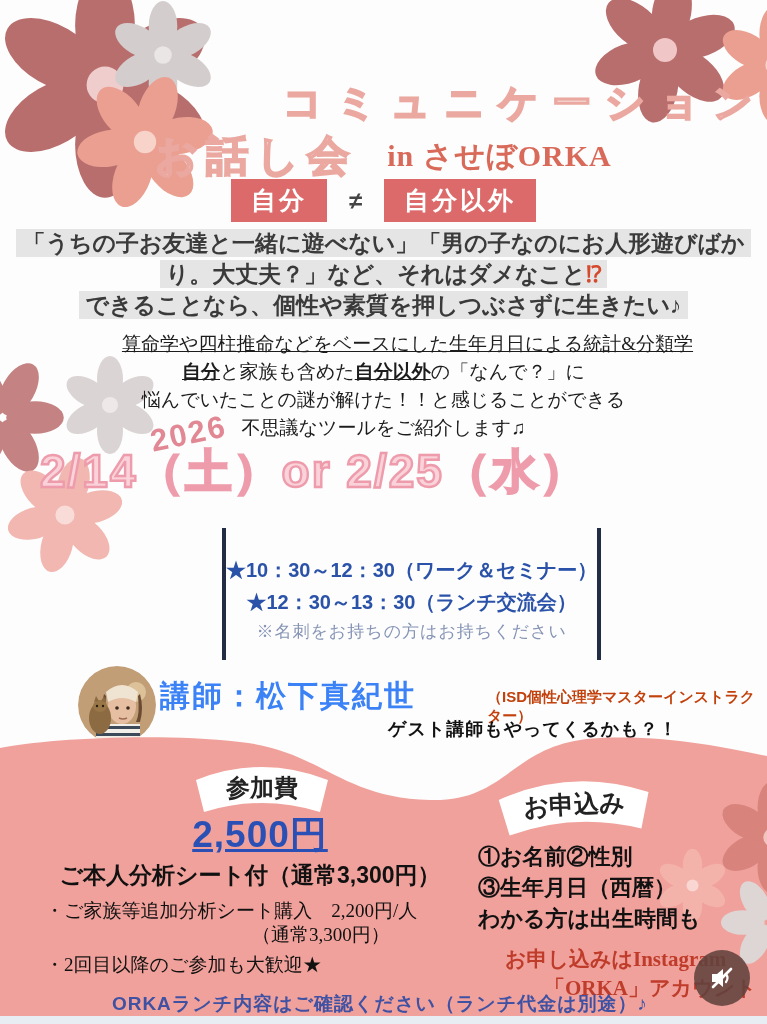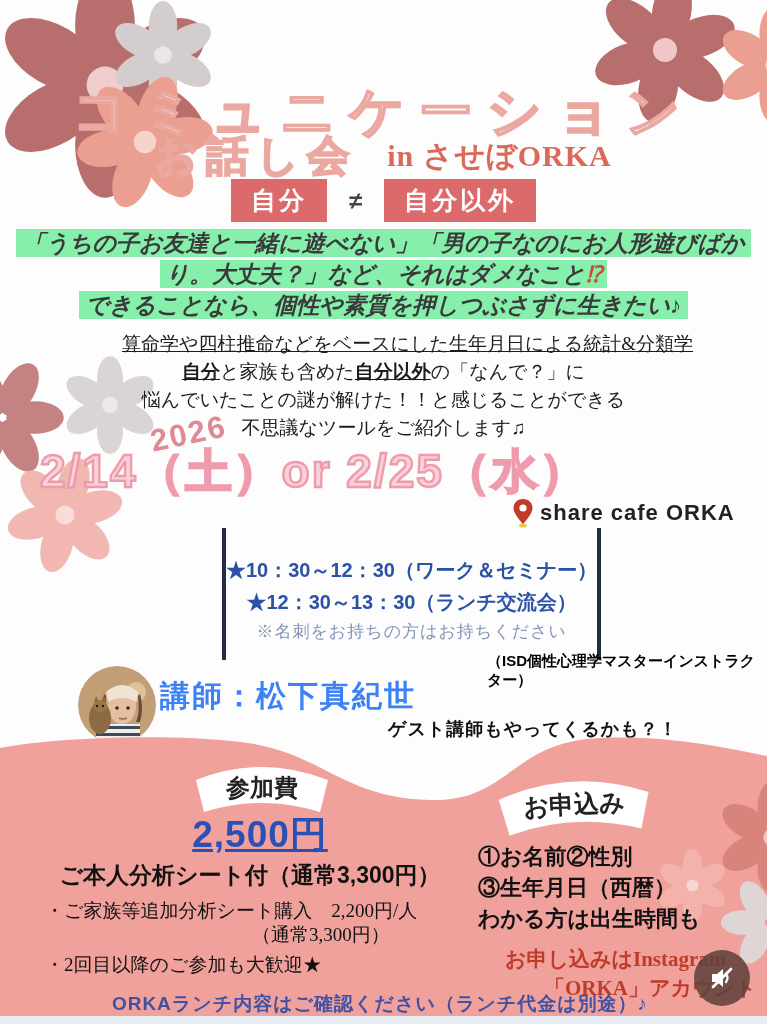--- a/index.html
+++ b/index.html
@@ -6,40 +6,40 @@
   html,body { width:767px; height:1024px; }
   body { font-family:"Liberation Sans", sans-serif; background:#fff; }
   .page { position:relative; width:767px; height:1024px; background:#fdfdfd; overflow:hidden; }
 
   .flower { position:absolute; pointer-events:none; }
 
   
   .title1 { position:absolute; top:32px; left:0; width:100%; text-align:center;
             font-size:29px; font-weight:bold; letter-spacing:3px;
             color:#fbeeec; -webkit-text-stroke:1.6px #e7978f; }
-  .title2 { position:absolute; top:76px; left:0; width:100%; text-align:center;
-            font-size:54px; font-weight:bold; letter-spacing:14px;
+  .title2 { position:absolute; top:76px; left:0; width:100%; text-align:right;
+            font-size:39px; font-weight:bold; letter-spacing:14px;
             color:#ffffff; -webkit-text-stroke:2px #eba8a0; }
   .title3-row { position:absolute; top:128px; left:0; width:100%; text-align:center;font-family:Liberation Serif, serif; }
   .title3 { display:inline-block; font-size:42px; font-weight:bold; letter-spacing:8px;
             color:#ffffff; -webkit-text-stroke:2px #eba8a0; margin-right:30px; }
   .title3-suffix { display:inline-block; font-size:30px; font-weight:bold; color:#d96a5a;
             letter-spacing:1px; transform:translateY(-4px); }
 
   
   .compare { position:absolute; top:179px; left:0; width:100%; display:flex;
              justify-content:center; align-items:center; gap:22px; }
   .compare .box { background:#dc6a6a; color:#fff; font-size:25px; font-weight:bold;
                   padding:5px 20px; letter-spacing:3px; }
   .compare .neq { font-size:24px; font-weight:bold; color:#444; }
 
   
   .highlight { position:absolute; top:228px; left:0; width:100%; text-align:center;
                font-size:23px; color:#3a3a3a; font-weight:bold; line-height:31px; }
-  .highlight .bg { background:#86efac; padding:1px 6px;font-style:italic; }
+  .highlight .bg { background:#e5e5e5; padding:1px 6px; }
   .highlight .mark { color:#d5492c; font-weight:bold; }
 
   
   .intro { position:absolute; top:330px; left:0; width:100%; text-align:center;
            font-family:"Liberation Serif", serif; font-size:19px; color:#1c1c1c;
            line-height:28px; }
   .intro .bu { font-weight:bold; text-decoration:underline; }
   .intro .l1 { font-weight:normal; text-decoration:underline;margin-left:48px; }
 
   
@@ -58,22 +58,22 @@
   .schedule .body { flex:1; padding-top:26px; text-align:center; }
   .schedule .line { font-size:20px; font-weight:bold; color:#2a52a8; line-height:32px;
                     white-space:nowrap; }
   .schedule .note { font-size:17px; color:#8593b5; margin-top:2px; letter-spacing:1px; }
 
   
   .avatar { position:absolute; top:666px; left:78px; width:78px; height:78px;
             border-radius:50%; overflow:hidden; }
   .lect-name { position:absolute; top:676px; left:160px; font-size:30px; font-weight:bold;
                color:#3b82f6; letter-spacing:2px;font-family:Liberation Serif, serif; }
-  .lect-title { position:absolute; top:652px; left:487px; font-size:15px; font-weight:bold;
-               color:#000000; }
+  .lect-title { position:absolute; top:688px; left:487px; font-size:15px; font-weight:bold;
+               color:#c2410c; }
   .lect-guest { position:absolute; top:717px; left:388px; font-size:18px; font-weight:bold;
                color:#111; letter-spacing:1px; }
 
   
   .pink-section { position:absolute; top:730px; left:0; width:767px; height:286px; }
   .pink-section svg.wave { position:absolute; top:0; left:0; }
   .ps-content { position:absolute; top:0; left:0; width:100%; height:100%; }
 
   .arc-banner { position:absolute; }
   .arc-banner .arc-text { position:absolute; width:100%; text-align:center;
@@ -220,28 +220,20 @@
 
   <div class="intro">
     <div class="l1">算命学や四柱推命などをベースにした生年月日による統計&amp;分類学</div>
     <div><span class="bu">自分</span><span>と家族も含めた</span><span class="bu">自分以外</span><span>の「なんで？」に</span></div>
     <div>悩んでいたことの謎が解けた！！と感じることができる</div>
     <div>不思議なツールをご紹介します♫</div>
   </div>
 
   <div class="year">2026</div>
   <div class="date-line">2/14（土）or 2/25（水）</div>
-  <div class="venue">
-    <svg width="22" height="30" viewBox="0 0 22 30">
-      <ellipse cx="11" cy="27.5" rx="4" ry="2" fill="#e8c84a"></ellipse>
-      <path d="M11 1 C5.2 1 1.5 5 1.5 10.2 C1.5 16 11 26 11 26 C11 26 20.5 16 20.5 10.2 C20.5 5 16.8 1 11 1 Z" fill="#c23b2a"></path>
-      <circle cx="11" cy="10" r="3.6" fill="#fff"></circle>
-    </svg>
-    <span class="venue-label">share cafe ORKA</span>
-  </div>
 
   <div class="schedule">
     <div class="vline"></div>
     <div class="body">
       <div class="line">★10：30～12：30（ワーク＆セミナー）</div>
       <div class="line">★12：30～13：30（ランチ交流会）</div>
       <div class="note">※名刺をお持ちの方はお持ちください</div>
     </div>
     <div class="vline"></div>
   </div>

